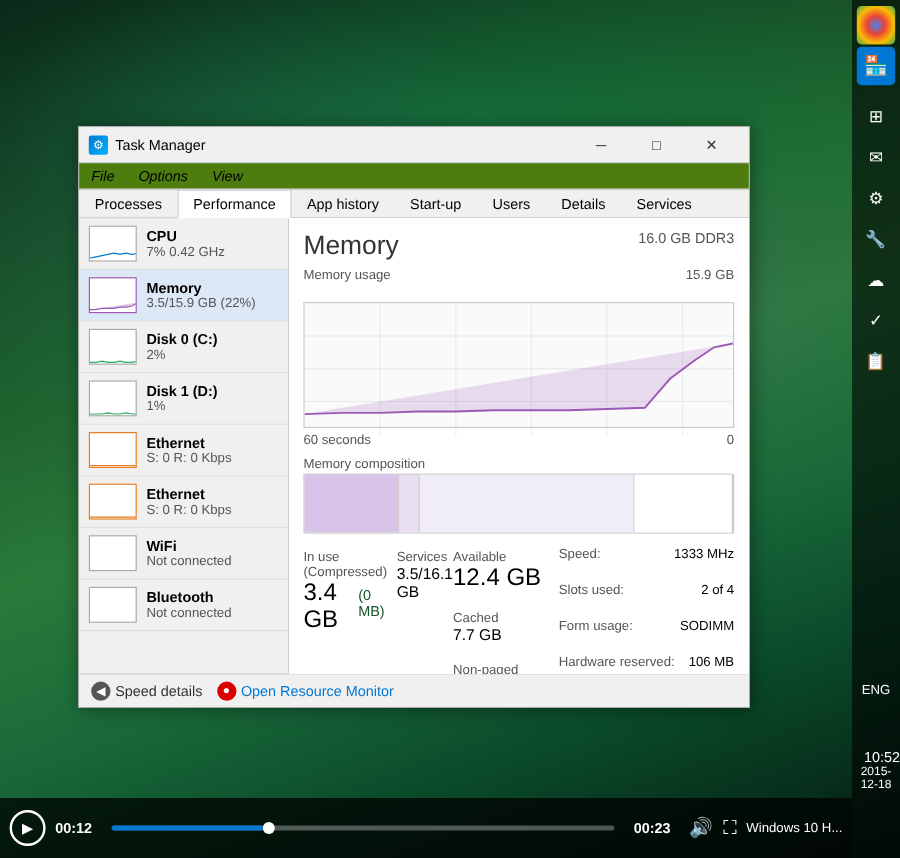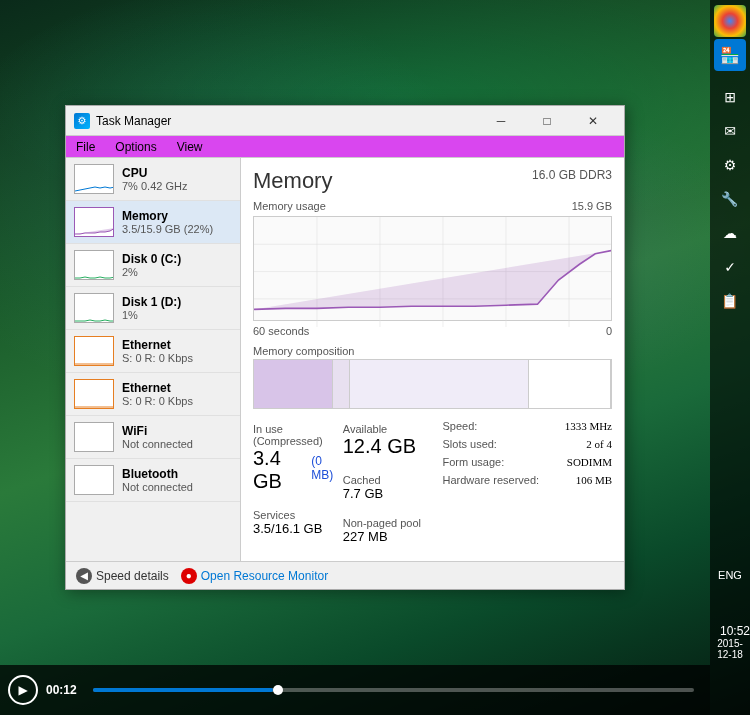--- a/index.html
+++ b/index.html
@@ -225,22 +225,23 @@
       font-size: 12px;
       color: #333;
       background: transparent;
       border: none;
     }
 
     .tm-menubar {
       height: 22px;
       display: flex;
       align-items: center;
-      background: #d946ef;
+      background: #4d7c0f;
       border-bottom: 1px solid #ccc;
+      font-style: italic;
     }
 
     .tm-menu-item {
       padding: 0 10px;
       height: 22px;
       display: flex;
       align-items: center;
       cursor: pointer;
       font-size: 12px;
       color: #000;
@@ -363,21 +364,21 @@
       font-size: 12px;
       color: #555;
       text-align: right;
     }
 
     .chart-label-row {
       display: flex;
       justify-content: space-between;
       font-size: 11px;
       color: #555;
-      margin-bottom: 4px;
+      margin-bottom: 16px;
     }
 
     .chart-container {
       width: 100%;
       height: 105px;
       border: 1px solid #ccc;
       background: #fafafa;
       position: relative;
       margin-bottom: 4px;
     }
@@ -445,21 +446,20 @@
     .stat-pair-row {
       display: flex;
       justify-content: space-between;
       font-size: 11px;
       color: #555;
       padding: 1px 0;
     }
 
     .stat-pair-val {
       color: #000;
-      font-family: Liberation Serif, serif;
     }
 
     
     .tm-footer {
       height: 28px;
       background: #f0f0f0;
       border-top: 1px solid #ccc;
       display: flex;
       align-items: center;
       padding: 0 10px;
@@ -512,20 +512,29 @@
         <button class="tm-btn close">✕</button>
       </div>
     </div>
 
     <div class="tm-menubar">
       <div class="tm-menu-item">File</div>
       <div class="tm-menu-item">Options</div>
       <div class="tm-menu-item">View</div>
     </div>
 
+    <div class="tm-tabs">
+      <div class="tm-tab">Processes</div>
+      <div class="tm-tab active">Performance</div>
+      <div class="tm-tab">App history</div>
+      <div class="tm-tab">Start-up</div>
+      <div class="tm-tab">Users</div>
+      <div class="tm-tab">Details</div>
+      <div class="tm-tab">Services</div>
+    </div>
 
     <div class="tm-body">
 
       <div class="tm-sidebar">
 
         <div class="sidebar-item">
           <div class="sidebar-thumb cpu">
             <svg class="mini-graph" viewBox="0 0 40 20" preserveAspectRatio="none">
               <polyline points="0,18 5,17 10,16 15,15 20,14 25,15 30,14 35,15 40,14" fill="none" stroke="#0078d4" stroke-width="1"></polyline>
             </svg>
@@ -648,26 +657,26 @@
         <div class="section-label">Memory composition</div>
         <div class="comp-chart">
           <div class="comp-segment" style="width:22%; background:#d8c4e8;"></div>
           <div class="comp-segment" style="width:5%; background:#e8e0f0;"></div>
           <div class="comp-segment" style="width:50%; background:#f0ecf8;"></div>
           <div class="comp-segment" style="width:23%; background:#fff;"></div>
         </div>
 
         <div class="stats-grid">
 
-          <div style="grid-column:1; display:flex; flex-direction:column; gap:8px;">
+          <div style="grid-column:1; display:flex; flex-direction:row; gap:8px;">
             <div class="stat-block">
               <div class="stat-label">In use (Compressed)</div>
               <div style="display:flex; align-items:baseline; gap:4px;">
                 <span class="stat-value">3.4 GB</span>
-                <span style="font-size:12px; color:#1d4ed8;">(0 MB)</span>
+                <span style="font-size:12px; color:#14532d;">(0 MB)</span>
               </div>
             </div>
             <div class="stat-block">
               <div class="stat-label">Services</div>
               <div class="stat-value small">3.5/16.1 GB</div>
             </div>
 
           </div>
 
           <div style="grid-column:2; display:flex; flex-direction:column; gap:8px;">
@@ -678,21 +687,21 @@
             <div class="stat-block">
               <div class="stat-label">Cached</div>
               <div class="stat-value small">7.7 GB</div>
             </div>
             <div class="stat-block">
               <div class="stat-label">Non-paged pool</div>
               <div class="stat-value small">227 MB</div>
             </div>
           </div>
 
-          <div style="grid-column:3 / span 2; display:flex; flex-direction:column; gap:4px; padding-left:10px;">
+          <div style="grid-column:3 / span 2; display:flex; flex-direction:column; gap:16px; padding-left:10px;">
             <div class="stat-pair-row">
               <span class="stat-label">Speed:</span>
               <span class="stat-pair-val">1333 MHz</span>
             </div>
             <div class="stat-pair-row">
               <span class="stat-label">Slots used:</span>
               <span class="stat-pair-val">2 of 4</span>
             </div>
             <div class="stat-pair-row">
               <span class="stat-label">Form usage:</span>
@@ -740,14 +749,20 @@
 
   <div class="bottom-taskbar">
     <div class="play-btn">
       <span>▶</span>
     </div>
     <span class="time-display">00:12</span>
     <div class="progress-bar-container">
       <div class="progress-bar-fill"></div>
       <div class="progress-thumb"></div>
     </div>
+    <div class="taskbar-right">
+      <span class="time-display">00:23</span>
+      <span class="vol-icon">🔊</span>
+      <span class="fullscreen-icon">⛶</span>
+      <span class="win-info">Windows 10 H...</span>
+    </div>
   </div>
 </div>
 
 </body></html>

